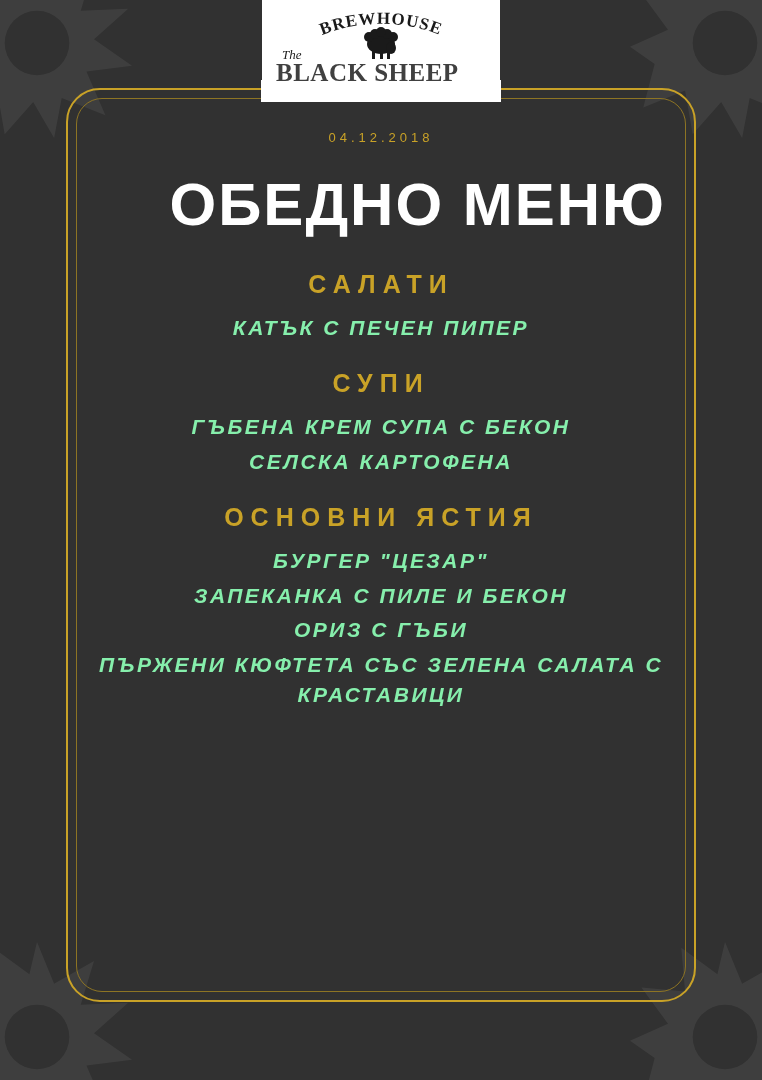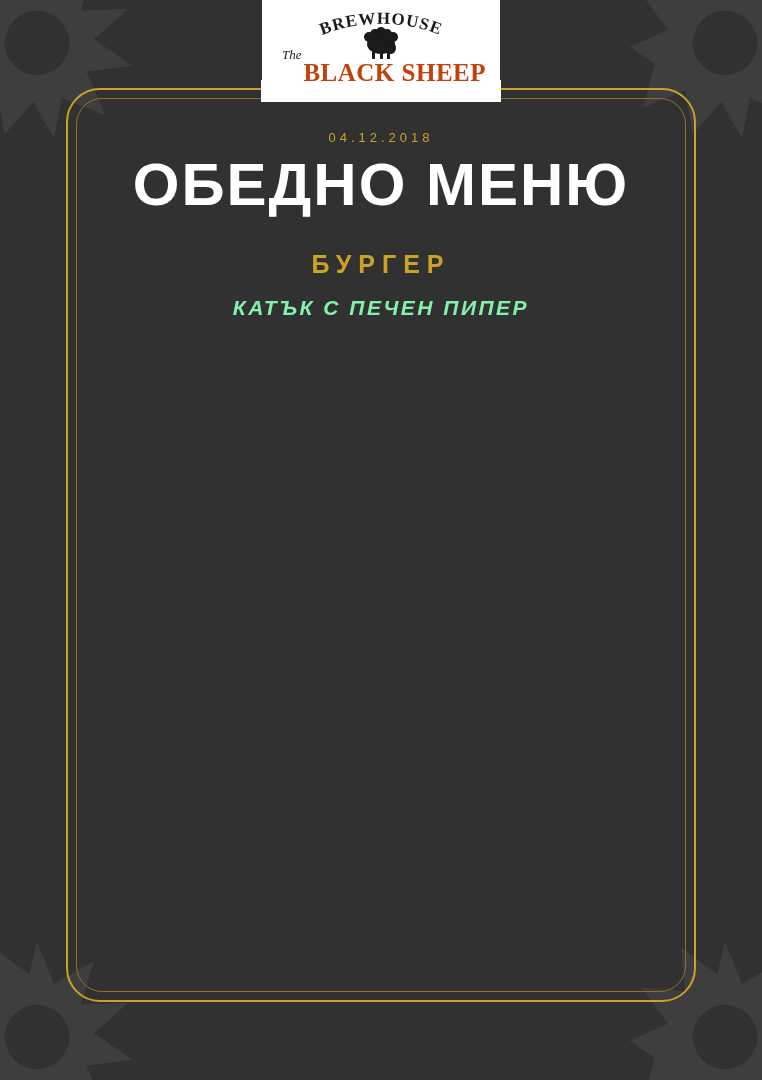--- a/index.html
+++ b/index.html
@@ -71,26 +71,26 @@
     font-family: "Liberation Serif", serif;
     font-style: italic;
     font-size: 13px;
     color: #1a1a1a;
   }
   .logo-main {
     position: absolute;
     left: 0;
     right: 0;
     top: 52px;
-    text-align: right;
+    text-align: left;
     font-family: "Liberation Serif", serif;
     font-weight: bold;
     font-size: 25px;
     letter-spacing: 0.5px;
-    color: #c2410c;
+    color: #404040;
   }
   .logo-sheep {
     position: absolute;
     left: 50%;
     top: 20px;
     transform: translateX(-50%);
   }
 
   
   .frame-outer {
@@ -131,29 +131,30 @@
     top: 130px;
     left: 96px;
     right: 96px;
     text-align: center;
     z-index: 3;
   }
   .date {
     color: #c9a227;
     font-size: 13px;
     letter-spacing: 4px;
-    margin-bottom: 8px;
+    margin-bottom: 28px;
   }
   .title {
     color: #ffffff;
     font-size: 60px;
     font-weight: bold;
     letter-spacing: 2px;
     line-height: 1.05;
     margin: 0 0 34px 0;
+    text-align: right;
   }
   .section { margin-bottom: 26px; }
   .section-title {
     color: #c9a227;
     font-size: 25px;
     font-weight: bold;
     letter-spacing: 7px;
     margin-bottom: 14px;
   }
   .item {
@@ -238,22 +239,34 @@
       <div class="logo-the">The</div>
       <div class="logo-main">BLACK SHEEP</div>
     </div>
   </div>
 
   <div class="content">
     <div class="date">04.12.2018</div>
     <h1 class="title">ОБЕДНО МЕНЮ</h1>
 
     <div class="section">
-      <div class="section-title">БУРГЕР</div>
+      <div class="section-title">САЛАТИ</div>
       <p class="item">КАТЪК С ПЕЧЕН ПИПЕР</p>
     </div>
 
-
+    <div class="section">
+      <div class="section-title">СУПИ</div>
+      <p class="item">ГЪБЕНА КРЕМ СУПА С БЕКОН</p>
+      <p class="item">СЕЛСКА КАРТОФЕНА</p>
+    </div>
+
+    <div class="section">
+      <div class="section-title">ОСНОВНИ ЯСТИЯ</div>
+      <p class="item">БУРГЕР "ЦЕЗАР"</p>
+      <p class="item">ЗАПЕКАНКА С ПИЛЕ И БЕКОН</p>
+      <p class="item">ОРИЗ С ГЪБИ</p>
+      <p class="item">ПЪРЖЕНИ КЮФТЕТА СЪС ЗЕЛЕНА САЛАТА С КРАСТАВИЦИ</p>
+    </div>
 
     <div class="section">
     </div>
   </div>
 </div>
 
 </body></html>

